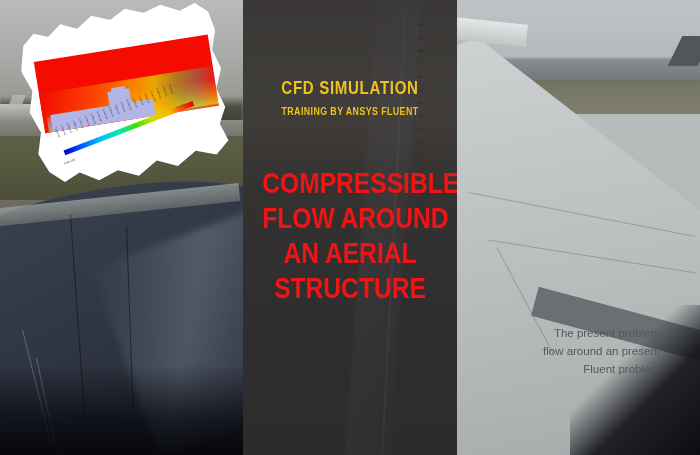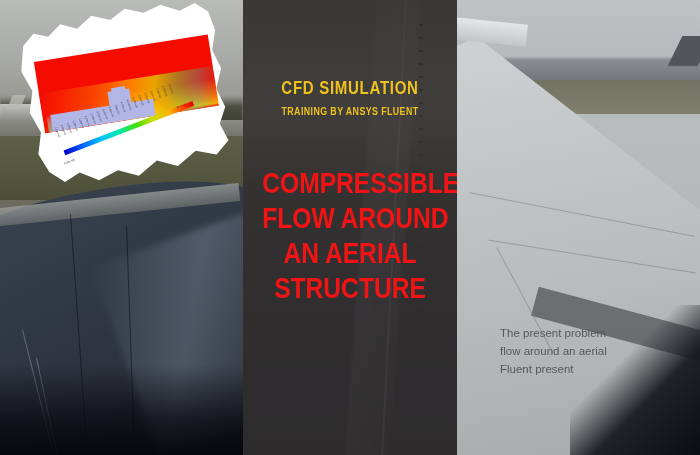--- a/index.html
+++ b/index.html
@@ -132,21 +132,21 @@
   .pr-dark-strip{position:absolute;left:74px;top:316px;width:230px;height:30px;
     background:#6e7173;transform:rotate(15deg);filter:blur(.5px);}
   .pr-seam{position:absolute;background:rgba(120,126,130,.55);filter:blur(.4px);}
   .pr-corner{position:absolute;right:0;bottom:0;width:130px;height:150px;
     background:linear-gradient(135deg,rgba(25,28,32,0) 38%,rgba(20,22,26,.92) 62%,#0b0d10 100%);}
   .pr-haze{position:absolute;inset:0;background:linear-gradient(180deg,rgba(255,255,255,.04),rgba(0,0,0,.05));}
 
   .desc{position:absolute;left:43px;top:324px;width:160px;
     font-family:"Liberation Sans",sans-serif;font-size:11.5px;line-height:18px;
     color:#55585a;}
-  .desc div{white-space:nowrap;}
+  .desc div{white-space:nowrap;text-align:right;}
 </style>
 </head>
 <body>
 
 <div class="poster">
 
   <div class="panel-left">
     <div class="pl-sky"></div>
     <div class="pl-treeline"></div>
     <div class="pl-plane-far"></div>
@@ -229,18 +229,18 @@
     <div class="pr-wingtip"></div>
     <div class="pr-dark-strip"></div>
     <div class="pr-seam" style="left:10px;top:214px;width:230px;height:1px;transform:rotate(11deg);"></div>
     <div class="pr-seam" style="left:30px;top:256px;width:210px;height:1px;transform:rotate(9deg);"></div>
     <div class="pr-seam" style="left:8px;top:300px;width:120px;height:1px;transform:rotate(62deg);"></div>
     <div class="pr-haze"></div>
     <div class="pr-corner"></div>
 
     <div class="desc">
       <div>The present problem</div>
-      <div>flow around an aerial</div>
-      <div>Fluent present</div>
+      <div>flow around an present</div>
+      <div>Fluent problem</div>
     </div>
   </div>
 
 </div>
 
 </body></html>

